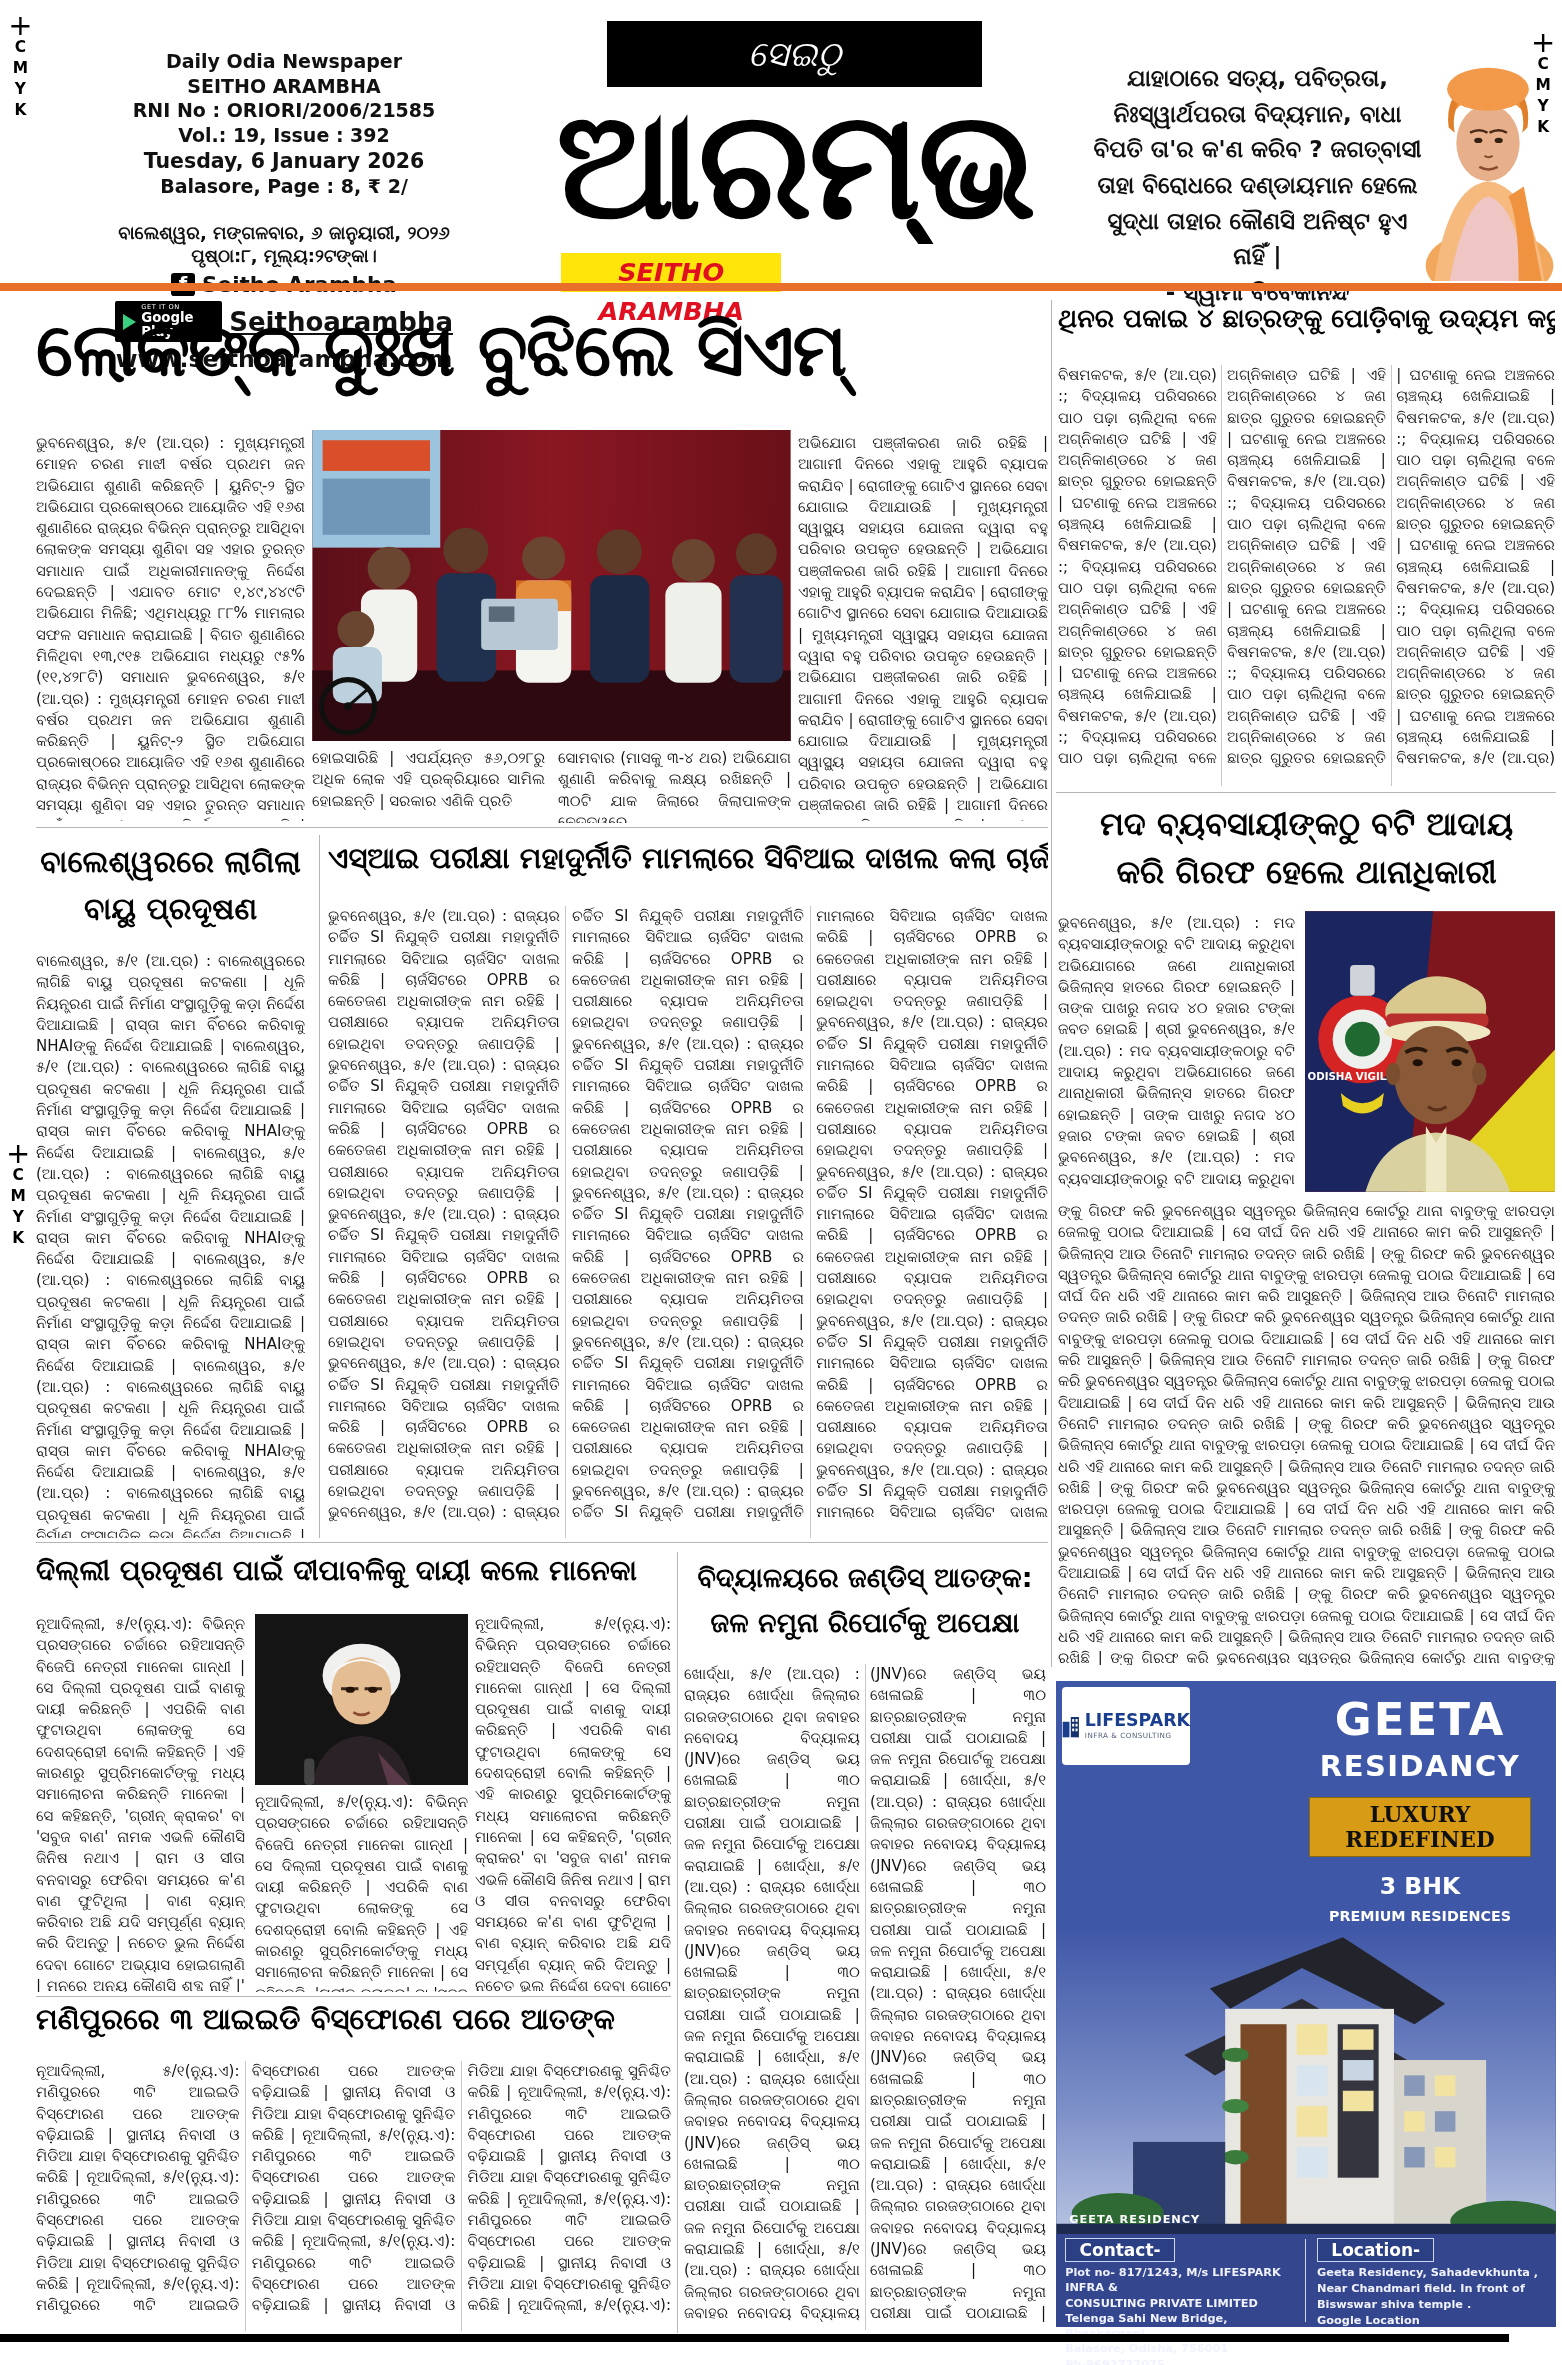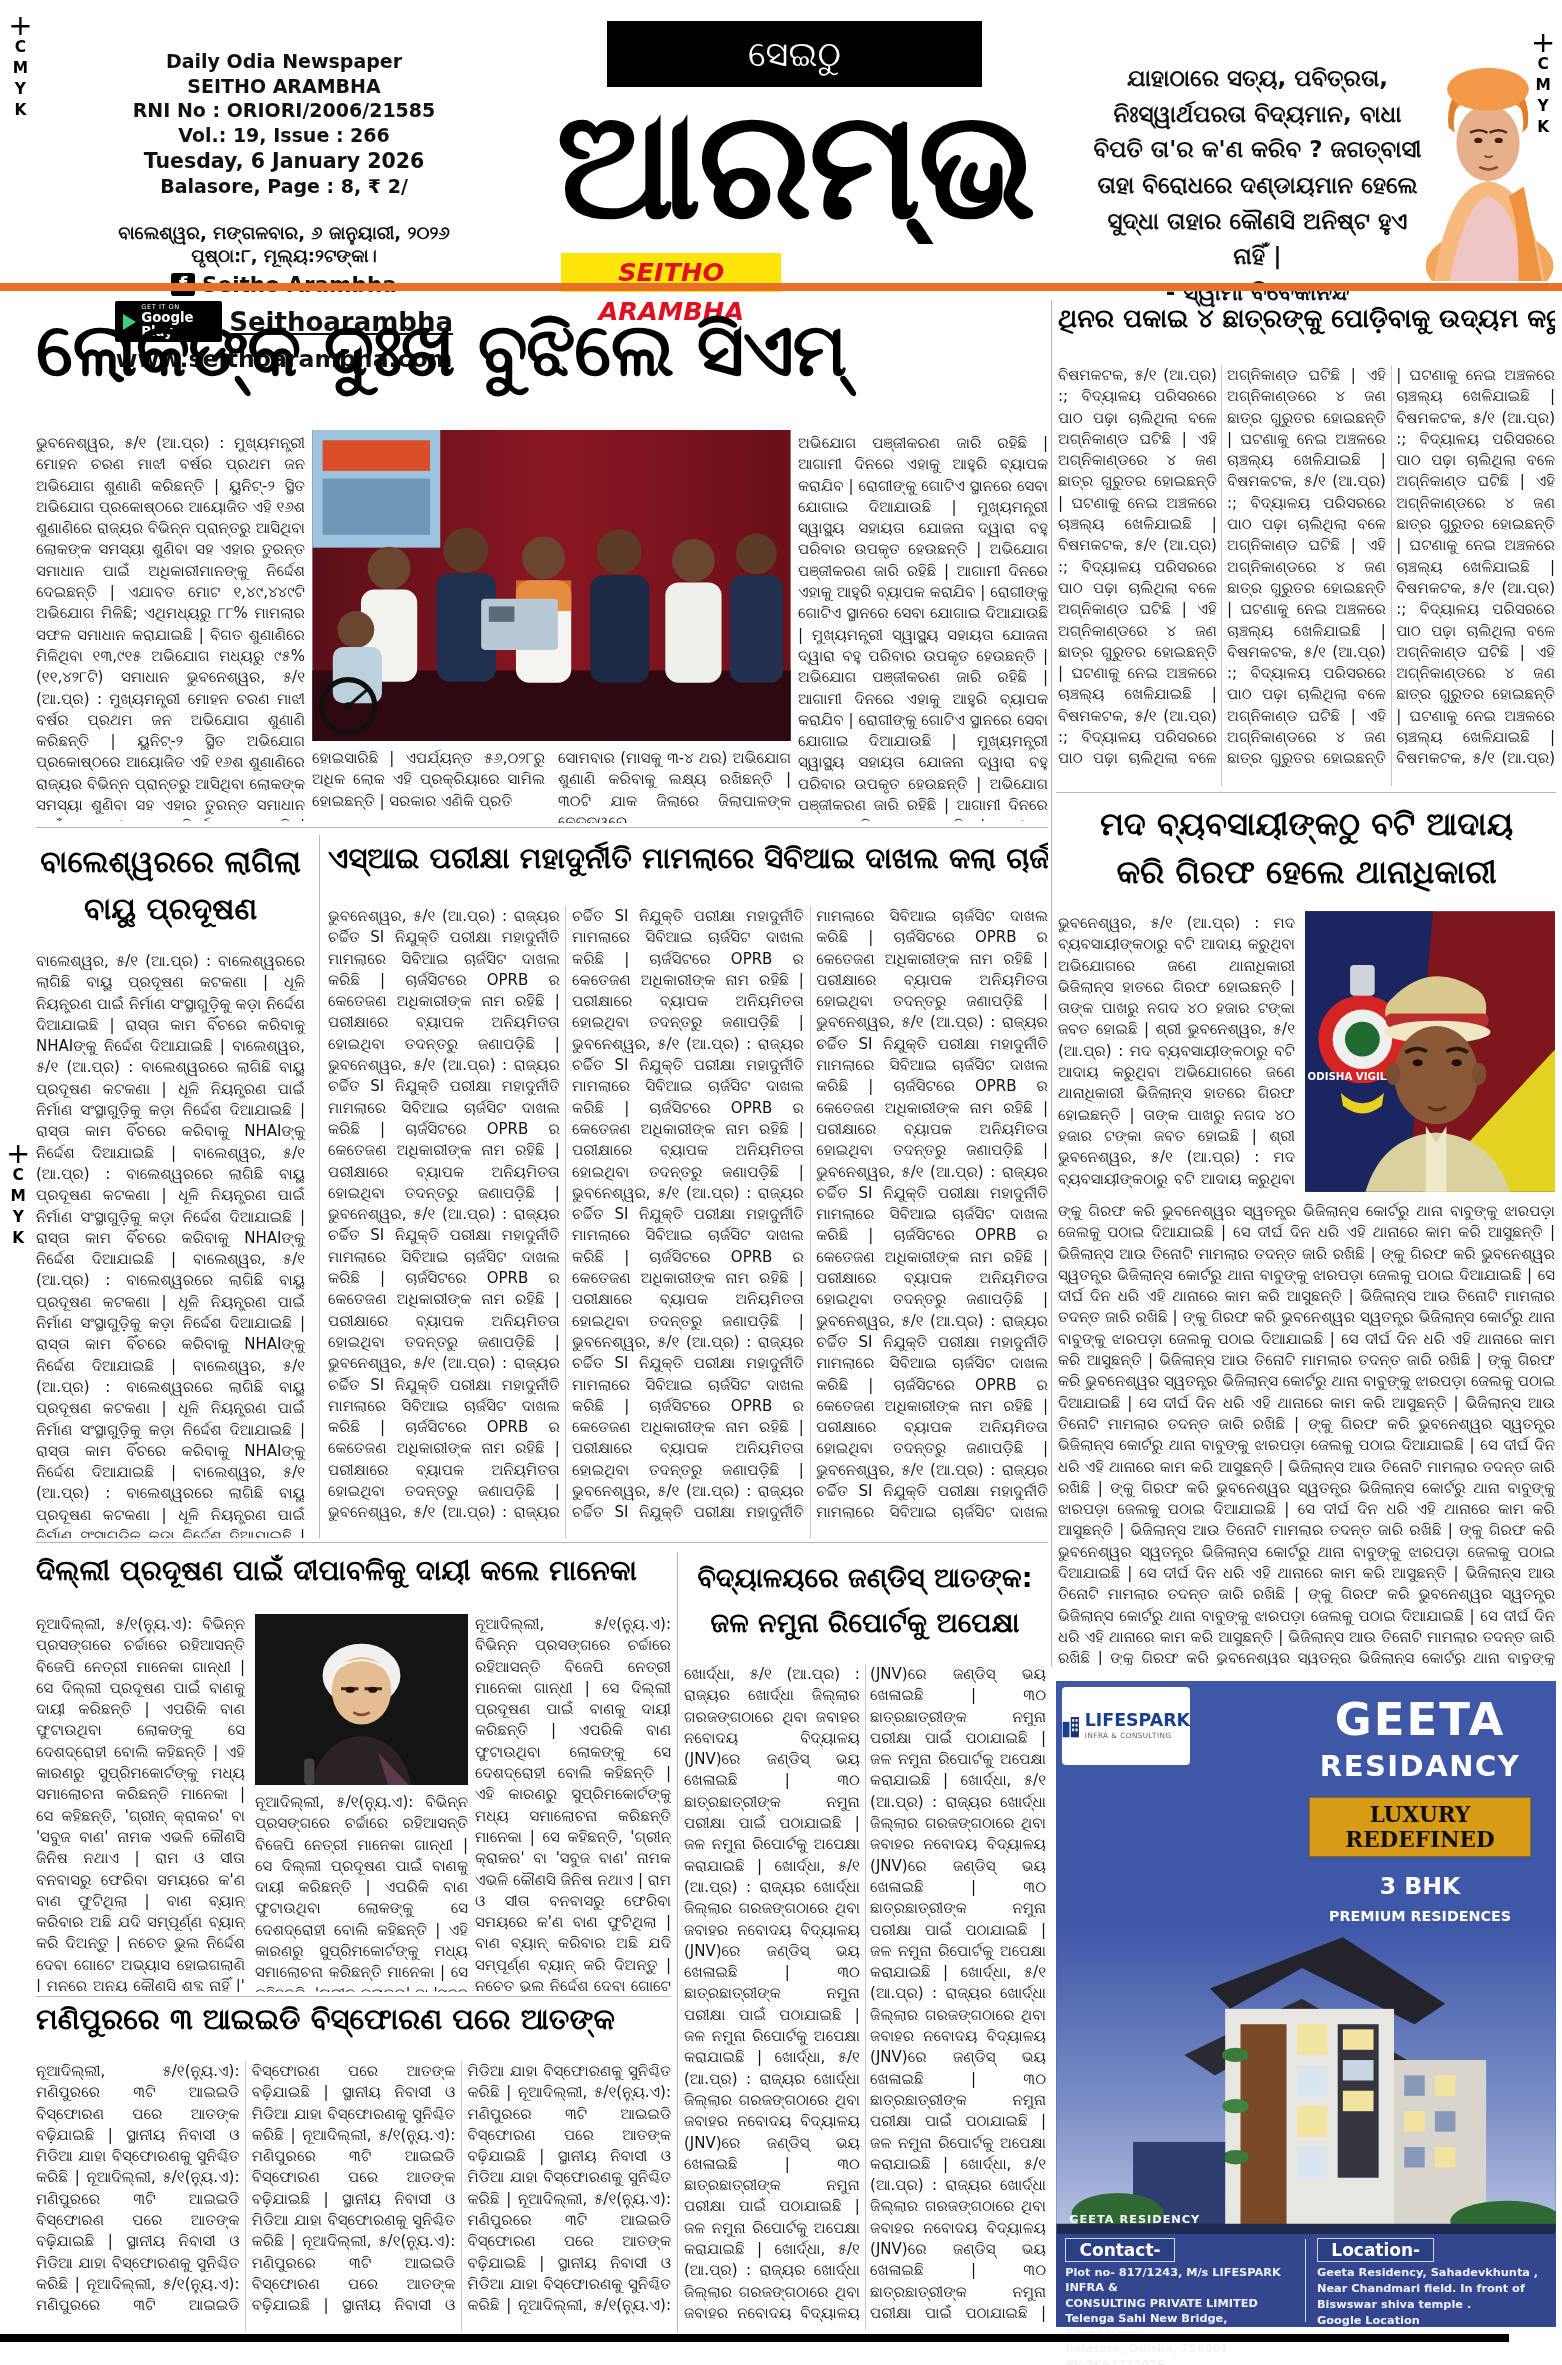--- a/index.html
+++ b/index.html
@@ -74,21 +74,21 @@
     <span>M</span>
     <span>Y</span>
     <span>K</span>
     <span class="cross">+</span>
   </div>
 
   <div class="abs center" style="left:115px;top:49px;width:338px;">
     <div class="mast-line">Daily Odia Newspaper</div>
     <div class="mast-line">SEITHO ARAMBHA</div>
     <div class="mast-line">RNI No : ORIORI/2006/21585</div>
-    <div class="mast-line">Vol.: 19, Issue : 266</div>
+    <div class="mast-line">Vol.: 19, Issue : 392</div>
     <div class="mast-line" style="font-size:20.5px;">Tuesday, 6 January 2026</div>
     <div class="mast-line">Balasore, Page : 8, ₹ 2/</div>
     <div class="mast-line sm" style="margin-top:22px;font-weight:600;">ବାଲେଶ୍ୱର, ମଙ୍ଗଳବାର, ୬ ଜାନୁୟାରୀ, ୨୦୨୬</div>
     <div class="mast-line sm" style="font-weight:600;">ପୃଷ୍ଠା:୮, ମୂଲ୍ୟ:୨ଟଙ୍କା।</div>
     <div class="social-row">
       <span class="fb-ic">f</span>
       <span class="bold" style="font-size:21.5px;">Seitho Arambha</span>
     </div>
     <div class="social-row">
       <span class="gp-badge">
@@ -97,21 +97,21 @@
           <span class="t1">GET IT ON</span>
           <span class="t2">Google Play</span>
         </span>
       </span>
       <span class="bold" style="font-size:26px;text-decoration:underline;">Seithoarambha</span>
     </div>
     <div class="bold" style="font-size:23.6px;margin-top:3.1px;">www.seithoarambha.com</div>
   </div>
 
   <div class="abs center" style="left:551px;top:20.5px;width:487px;">
-    <div class="logo-bar" style="margin:0 56px;height:66px;font-size:35px;line-height:66px;">ସେଇଠୁ</div>
+    <div class="logo-bar" style="margin:0 56px;height:66px;font-size:35px;line-height:66px;font-style:italic;">ସେଇଠୁ</div>
     <div class="headline" style="font-size:150px;line-height:1.05;letter-spacing:-3.1px;text-align:center;">ଆରମ୍ଭ</div>
     <div class="logo-badge abs" style="left:10.2px;top:232px;width:220px;height:39px;font-size:25.6px;line-height:39px;">SEITHO ARAMBHA</div>
   </div>
 
   <div class="abs center" style="left:1091px;top:61px;width:333px;font-size:23px;font-weight:bold;line-height:1.55;">
     <span>ଯାହାଠାରେ ସତ୍ୟ, ପବିତ୍ରତା, ନିଃସ୍ୱାର୍ଥପରତା ବିଦ୍ୟମାନ, ବାଧା ବିପତି ତା'ର କ'ଣ କରିବ ? ଜଗତ୍‌ବାସୀ ତାହା ବିରୋଧରେ ଦଣ୍ଡାୟମାନ ହେଲେ ସୁଦ୍ଧା ତାହାର କୌଣସି ଅନିଷ୍ଟ ହୁଏ ନାହିଁ |</span><br>
     <span>- ସ୍ୱାମୀ ବିବେକାନନ୍ଦ</span>
   </div>
   <div class="abs" style="left:1419px;top:33px;width:138px;height:248px;">
     <svg viewBox="0 0 270 485" width="138" height="248">

